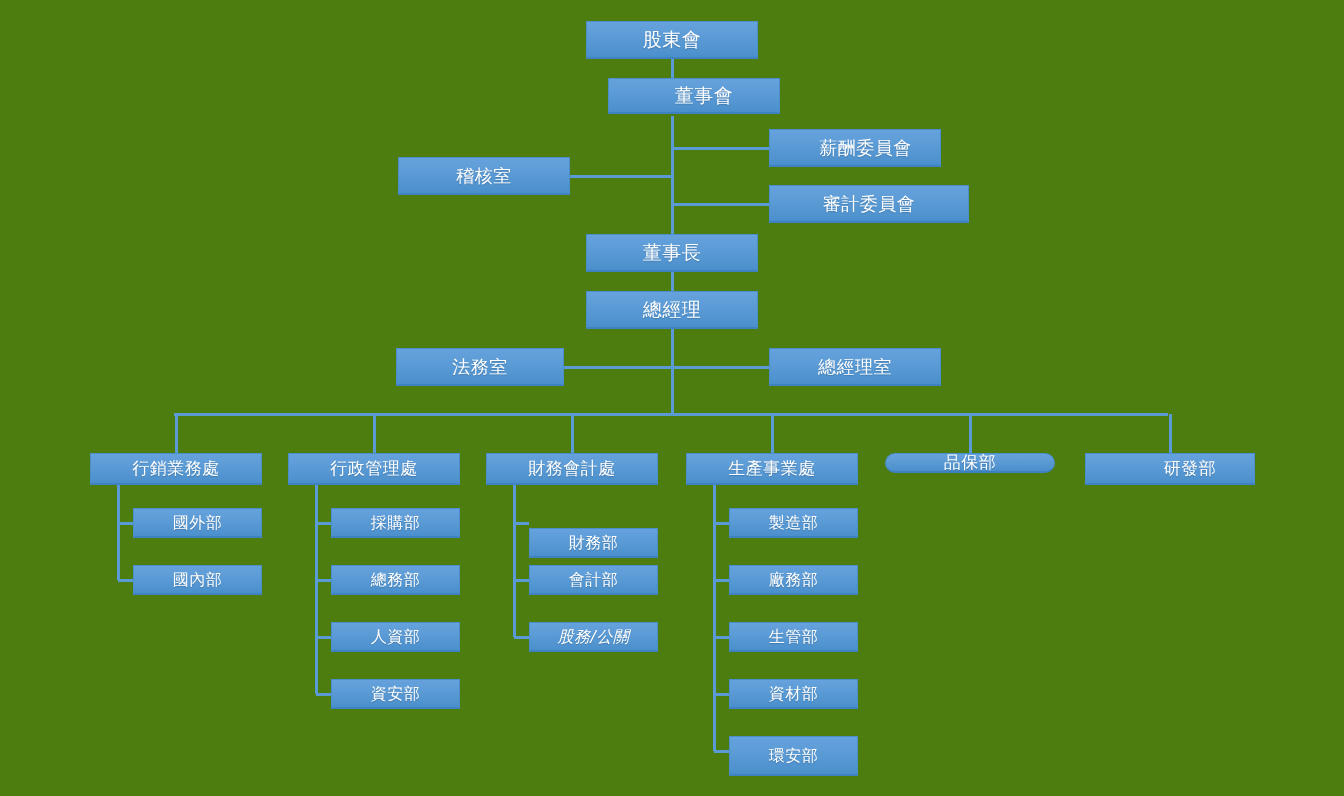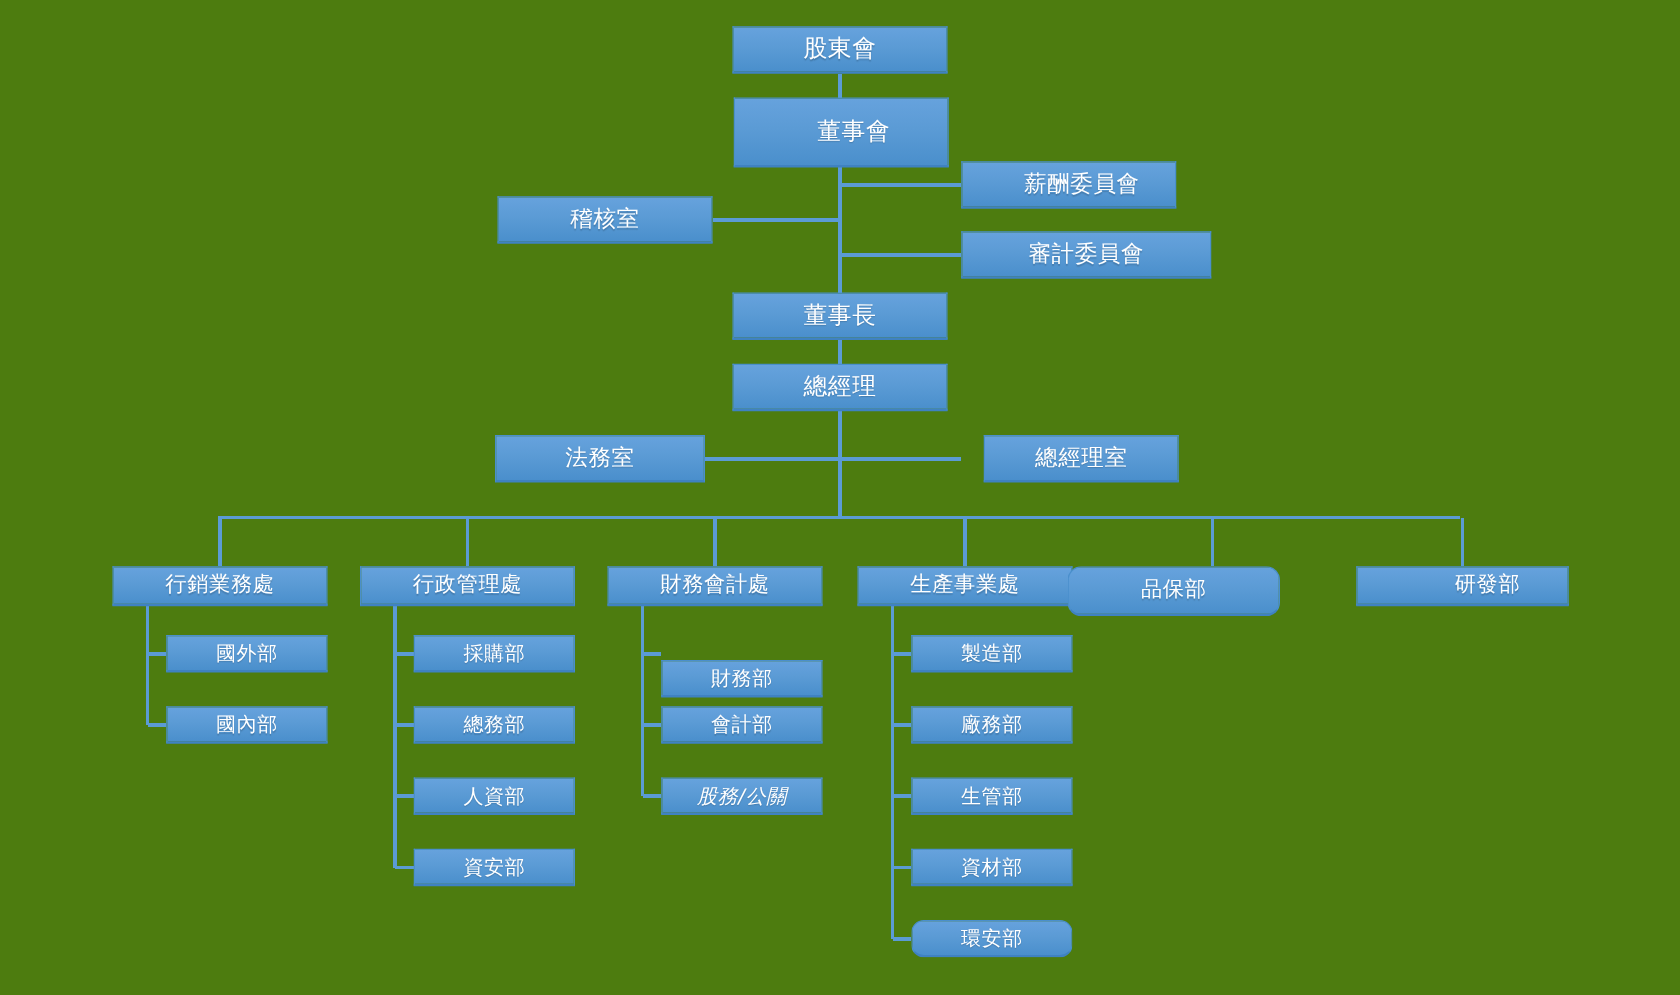--- a/index.html
+++ b/index.html
@@ -63,45 +63,45 @@
       <line x1="714" y1="523" x2="729" y2="523" stroke="#5b9bd5" stroke-width="3" shape-rendering="crispEdges"></line>
       <line x1="714" y1="580" x2="729" y2="580" stroke="#5b9bd5" stroke-width="3" shape-rendering="crispEdges"></line>
       <line x1="714" y1="637" x2="729" y2="637" stroke="#5b9bd5" stroke-width="3" shape-rendering="crispEdges"></line>
       <line x1="714" y1="694" x2="729" y2="694" stroke="#5b9bd5" stroke-width="3" shape-rendering="crispEdges"></line>
       <line x1="714" y1="751" x2="729" y2="751" stroke="#5b9bd5" stroke-width="3" shape-rendering="crispEdges"></line>
       <line x1="970" y1="414" x2="970" y2="453" stroke="#5b9bd5" stroke-width="3" shape-rendering="crispEdges"></line>
       <line x1="1170" y1="414" x2="1170" y2="453" stroke="#5b9bd5" stroke-width="3" shape-rendering="crispEdges"></line>
     </svg>
 
   <div class="node lvl1" style="left: 586px; top: 21px; width: 172px; height: 38px;">股東會</div>
-  <div class="node lvl1" style="left: 587px; top: 78px; width: 172px; height: 56px; padding-left: 20px;">董事會</div>
+  <div class="node lvl1" style="left: 608px; top: 78px; width: 172px; height: 36px; padding-left: 20px;">董事會</div>
   <div class="node lvl2" style="left: 769px; top: 129px; width: 172px; height: 38px; padding-left: 21px;">薪酬委員會</div>
   <div class="node lvl2" style="left: 769px; top: 185px; width: 200px; height: 38px;">審計委員會</div>
   <div class="node lvl2" style="left: 398px; top: 157px; width: 172px; height: 38px;">稽核室</div>
   <div class="node lvl1" style="left: 586px; top: 234px; width: 172px; height: 38px;">董事長</div>
   <div class="node lvl1" style="left: 586px; top: 291px; width: 172px; height: 38px;">總經理</div>
   <div class="node lvl2" style="left: 396px; top: 348px; width: 168px; height: 38px;">法務室</div>
-  <div class="node lvl2" style="left: 769px; top: 348px; width: 156px; height: 38px; margin-left: 18px;">總經理室</div>
+  <div class="node lvl2" style="left: 769px; top: 348px; width: 172px; height: 38px;">總經理室</div>
 
   <div id="divisions-layer">
       <div class="node lvl3" style="left: 90px; top: 453px; width: 172px; height: 32px;">行銷業務處</div>
       <div class="node lvl4" style="left: 133px; top: 508px; width: 129px; height: 30px;">國外部</div>
       <div class="node lvl4" style="left: 133px; top: 565px; width: 129px; height: 30px;">國內部</div>
       <div class="node lvl3" style="left: 288px; top: 453px; width: 172px; height: 32px;">行政管理處</div>
       <div class="node lvl4" style="left: 331px; top: 508px; width: 129px; height: 30px;">採購部</div>
       <div class="node lvl4" style="left: 331px; top: 565px; width: 129px; height: 30px;">總務部</div>
       <div class="node lvl4" style="left: 331px; top: 622px; width: 129px; height: 30px;">人資部</div>
       <div class="node lvl4" style="left: 331px; top: 679px; width: 129px; height: 30px;">資安部</div>
       <div class="node lvl3" style="left: 486px; top: 453px; width: 172px; height: 32px;">財務會計處</div>
       <div class="node lvl4" style="left: 529px; top: 508px; width: 129px; height: 30px; margin-top: 20px;">財務部</div>
       <div class="node lvl4" style="left: 529px; top: 565px; width: 129px; height: 30px;">會計部</div>
       <div class="node lvl4" style="left: 529px; top: 622px; width: 129px; height: 30px; font-style: italic;">股務/公關</div>
       <div class="node lvl3" style="left: 686px; top: 453px; width: 172px; height: 32px;">生產事業處</div>
       <div class="node lvl4" style="left: 729px; top: 508px; width: 129px; height: 30px;">製造部</div>
       <div class="node lvl4" style="left: 729px; top: 565px; width: 129px; height: 30px;">廠務部</div>
       <div class="node lvl4" style="left: 729px; top: 622px; width: 129px; height: 30px;">生管部</div>
       <div class="node lvl4" style="left: 729px; top: 679px; width: 129px; height: 30px;">資材部</div>
-      <div class="node lvl4" style="left: 729px; top: 736px; width: 129px; height: 30px; border-radius: 10px;">環安部</div>
-      <div class="node lvl3" style="left: 854px; top: 453px; width: 170px; height: 40px; border-radius: 11px;">品保部</div>
+      <div class="node lvl4" style="left: 729px; top: 736px; width: 129px; height: 40px;">環安部</div>
+      <div class="node lvl3" style="left: 885px; top: 453px; width: 170px; height: 20px; border-radius: 11px;">品保部</div>
       <div class="node lvl3" style="left: 1085px; top: 453px; width: 170px; height: 32px; padding-left: 40px;">研發部</div>
     </div>
 
 </div>
 
 </body></html>

